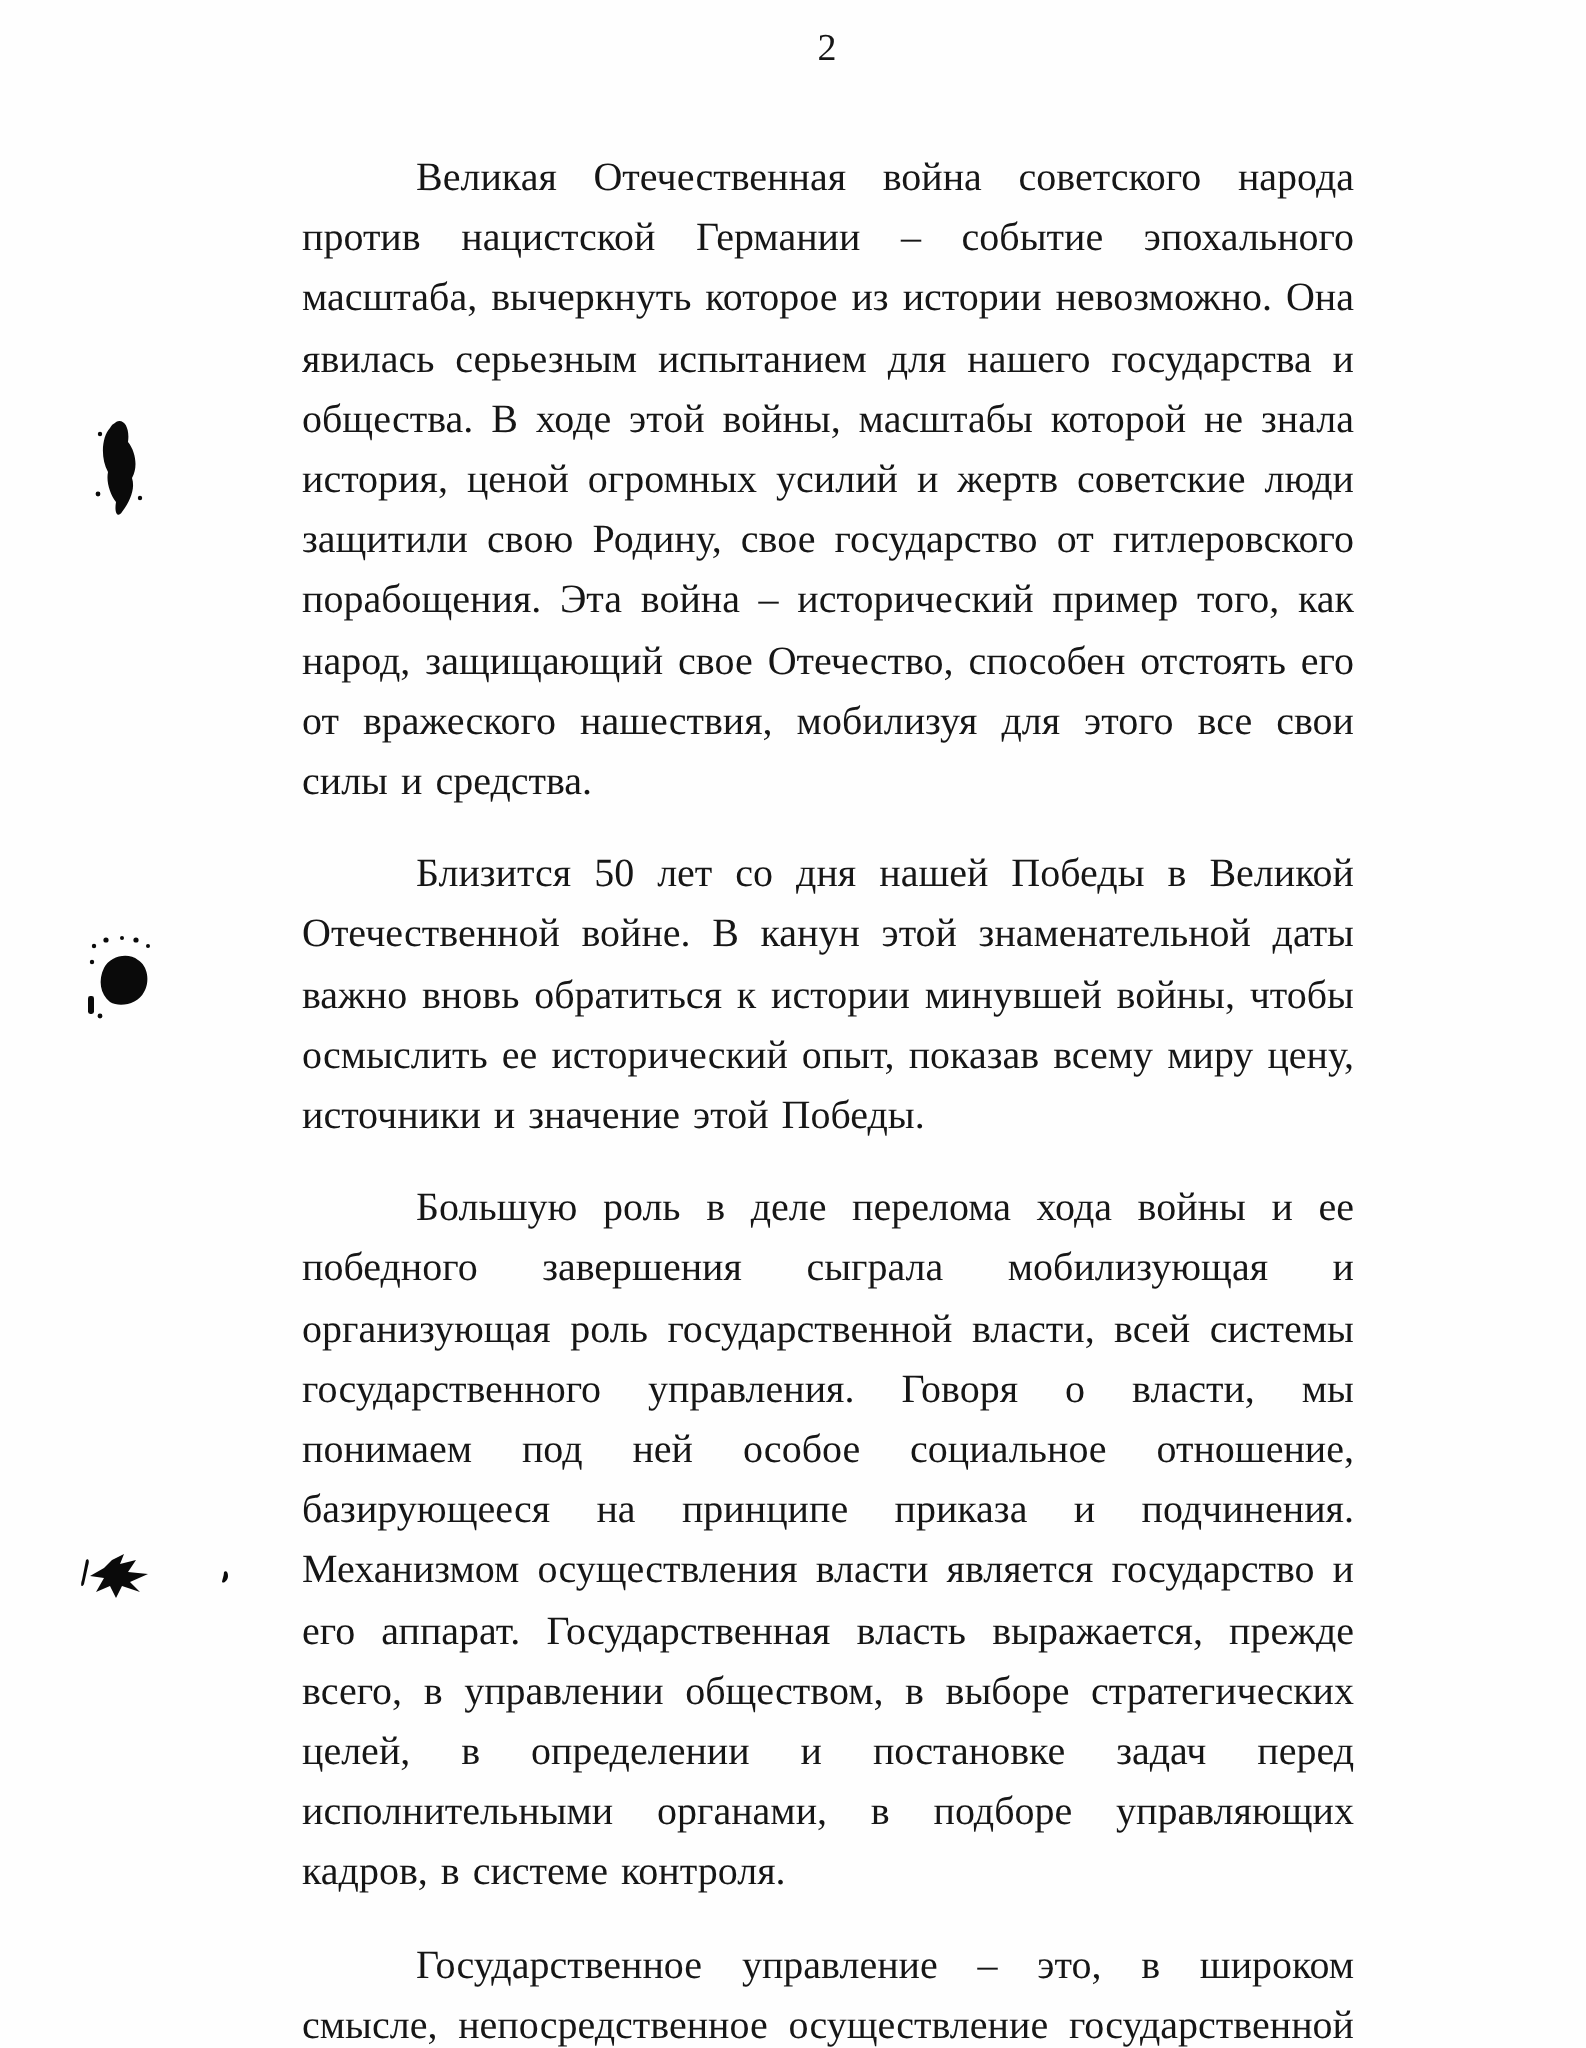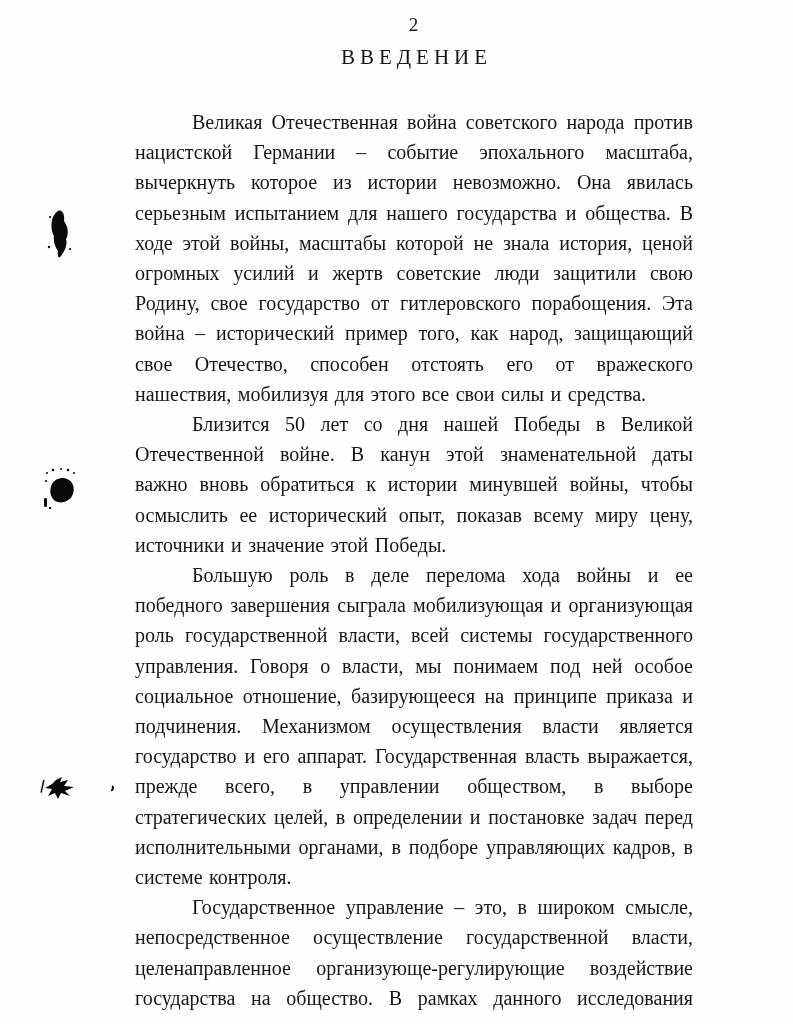--- a/index.html
+++ b/index.html
@@ -33,21 +33,21 @@
     font-size: 21px;
     line-height: 24px;
     letter-spacing: 5px;
     margin-top: 9px;
     text-indent: 5px; 
   }
   .body-text {
     margin-top: 38px;
   }
   .body-text p {
-    margin: 0;
+    margin: 16px;
     padding: 0;
     font-size: 20px;
     line-height: 30.2px;
     text-align: justify;
     text-indent: 57px;
     word-spacing: 1.5px;
   }
   .artifacts-layer {
     position: absolute;
     left: 0;
@@ -85,21 +85,20 @@
 
     <g fill="#0a0a0a">
       <path d="M56 780 L62 777 L60 782 L68 780 L64 786 L74 787 L65 791 L70 796 L61 793 L58 799 L55 793 L48 796 L52 789 L45 788 L52 784 Z"></path>
       <path d="M43 780 C44 779 45 780 44 783 L42 792 C41 794 40 793 41 790 Z"></path>
       <path d="M112 786 C113 785 114 786 114 788 C114 790 112 792 111 791 C111 790 112 788 112 786 Z"></path>
     </g>
   </svg>
 
   <div class="content-column">
     <div class="page-number">2</div>
-    <div class="doc-title">ВВЕДЕНИЕ</div>
 
     <div class="body-text">
       <p>Великая Отечественная война советского народа против нацистской Германии – событие эпохального масштаба, вычеркнуть которое из истории невозможно. Она явилась серьезным испытанием для нашего государства и общества. В ходе этой войны, масштабы которой не знала история, ценой огромных усилий и жертв советские люди защитили свою Родину, свое государство от гитлеровского порабощения. Эта война – исторический пример того, как народ, защищающий свое Отечество, способен отстоять его от вражеского нашествия, мобилизуя для этого все свои силы и средства.</p>
       <p>Близится 50 лет со дня нашей Победы в Великой Отечественной войне. В канун этой знаменательной даты важно вновь обратиться к истории минувшей войны, чтобы осмыслить ее исторический опыт, показав всему миру цену, источники и значение этой  Победы.</p>
       <p>Большую роль в деле перелома хода войны и ее победного завершения сыграла мобилизующая и организующая роль государственной власти, всей системы государственного управления. Говоря о власти, мы понимаем под ней особое социальное отношение, базирующееся на принципе приказа и подчинения. Механизмом осуществления власти является государство и его аппарат. Государственная власть выражается, прежде всего, в управлении обществом, в выборе стратегических целей, в определении и постановке задач перед исполнительными органами, в подборе управляющих кадров, в системе контроля.</p>
       <p>Государственное управление – это, в широком смысле, непосредственное осуществление государственной власти, целенаправленное организующе-регулирующие воздействие государства на общество. В рамках данного исследования государственное</p>
     </div>
   </div>
 
 </div>

